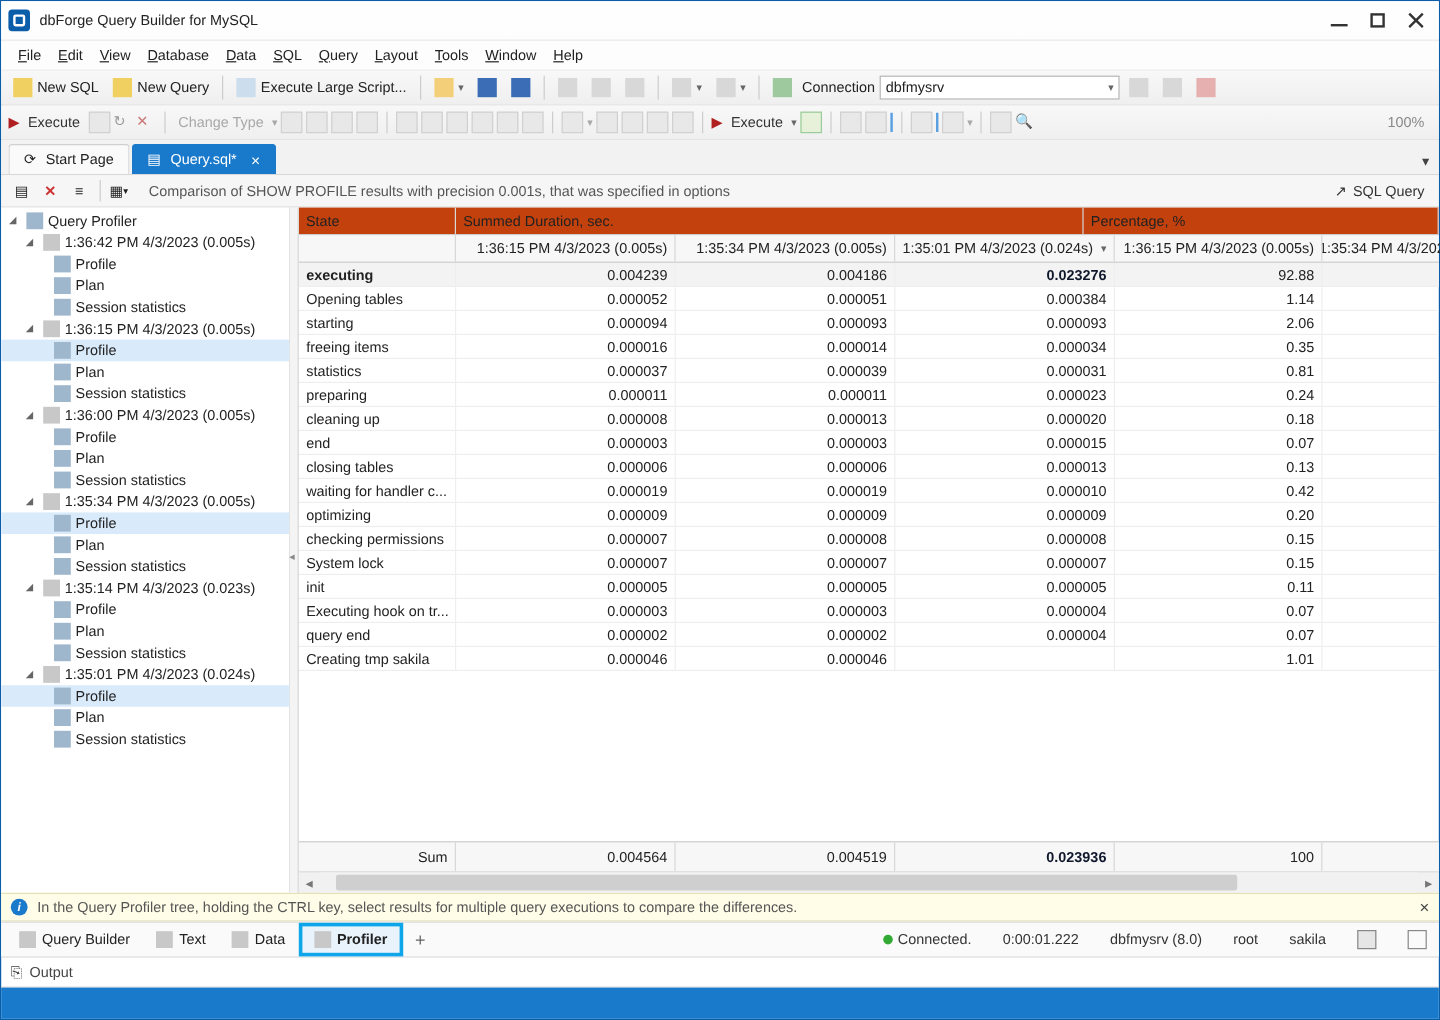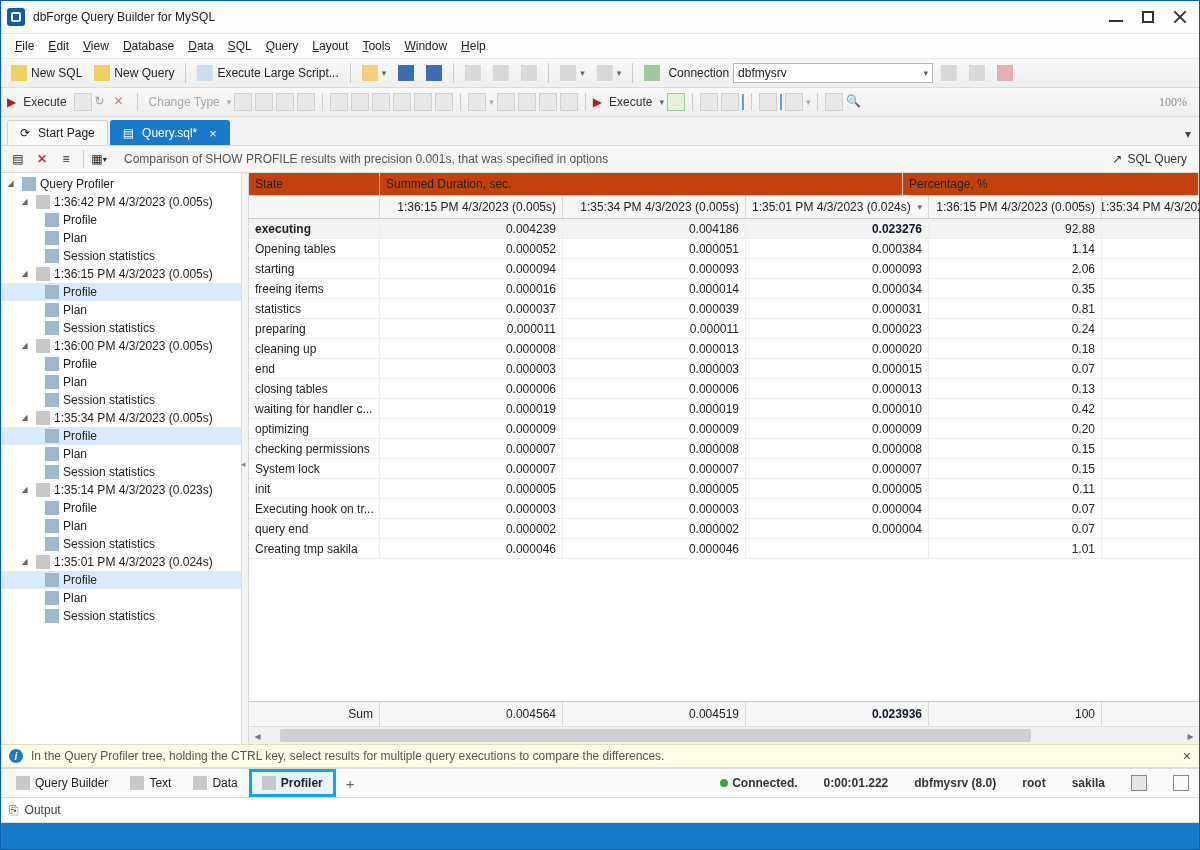--- a/index.html
+++ b/index.html
@@ -26,21 +26,21 @@
 .tbicon{width:16px;height:16px;}
 .conn-input{flex:0 0 190px;height:18px;border:1px solid #b5b5b5;background:#fff;padding:0 4px;display:flex;align-items:center;justify-content:space-between;}
 .conn-input .dd{font-size:9px;color:#666;}
 .tbtxt.disabled{color:#a8a8a8;}
 
 .toolbar2{height:28px;background:linear-gradient(#f8f8f8,#efefef);border-bottom:1px solid #dcdcdc;display:flex;align-items:center;gap:3px;padding:0 6px;color:#a8a8a8;}
 .toolbar2 .sq{width:16px;height:16px;background:#e8e8e8;border:1px solid #d0d0d0;}
 .toolbar2 .active .sq{border:1px solid #5a9fe0;background:#d9ebfb;}
 .toolbar2 .txt{padding:0 4px;}
 .toolbar2 .exec{color:#b02020;font-weight:400;}
-.toolbar2 .zoom{margin-left:auto;color:#888;padding-right:6px;font-family:Liberation Serif, serif;}
+.toolbar2 .zoom{margin-left:auto;color:#888;padding-right:6px;}
 
 .tabsrow{height:28px;background:#f2f2f2;border-bottom:1px solid #d8d8d8;display:flex;align-items:flex-end;padding-left:6px;}
 .doctab{height:24px;padding:0 12px;display:flex;align-items:center;gap:8px;border:1px solid #d0d0d0;border-bottom:none;background:#fafafa;margin-right:2px;border-radius:3px 3px 0 0;}
 .doctab.active{background:#1979ca;color:#fff;border-color:#1979ca;}
 .doctab .x{font-size:13px;margin-left:4px;}
 .tabsrow .vdd{margin-left:auto;padding:4px 8px;color:#444;}
 
 .ribbon{height:26px;border-bottom:1px solid #dcdcdc;background:#f6f6f6;display:flex;align-items:center;padding:0 6px;}
 .ribbon .ricon{width:22px;height:20px;display:flex;align-items:center;justify-content:center;margin-right:2px;}
 .ribbon .caption{color:#555;margin-left:12px;}
@@ -81,21 +81,21 @@
 
 .tipbar{height:22px;background:#fffde8;border-top:1px solid #e3e0b8;border-bottom:1px solid #e3e0b8;display:flex;align-items:center;padding:0 8px;color:#555;}
 .tipbar .i{width:14px;height:14px;border-radius:50%;background:#1979ca;color:#fff;font-size:10px;display:flex;align-items:center;justify-content:center;margin-right:8px;font-style:italic;font-weight:bold;}
 .tipbar .x{margin-left:auto;font-size:14px;color:#444;}
 
 .btabs{height:28px;border-top:1px solid #dcdcdc;border-bottom:1px solid #dcdcdc;background:#fafafa;display:flex;align-items:center;padding:0 4px;}
 .btab{height:22px;padding:0 10px;display:flex;align-items:center;gap:5px;border:1px solid transparent;justify-content:flex-end;}
 .btab.active{border:3px solid #0ea5e9;background:#e9f3fc;font-weight:bold;}
 .btab .bi{width:14px;height:14px;background:#c8c8c8;}
 .btabs .plus{padding:0 10px;font-size:15px;color:#666;}
-.status-right{margin-left:auto;display:flex;align-items:center;gap:26px;padding-right:6px;color:#333;font-weight:bold;}
+.status-right{margin-left:auto;display:flex;align-items:center;gap:26px;padding-right:6px;color:#333;}
 .dot{width:8px;height:8px;background:#3a3;border-radius:50%;display:inline-block;margin-right:4px;}
 .sq2{width:14px;height:14px;border:1px solid #888;}
 
 .outputrow{height:24px;display:flex;align-items:center;gap:6px;padding:0 8px;color:#444;border-bottom:1px solid #dcdcdc;}
 .footer{height:26px;background:#1979ca;}
 
 .sorticon{font-size:9px;color:#666;margin-left:auto;}
 .left-handle{width:6px;border-right:1px solid #d8d8d8;background:#f4f4f4;position:relative;}
 .left-handle:after{content:"◂";position:absolute;top:50%;left:-1px;font-size:9px;color:#888;}
 </style>

